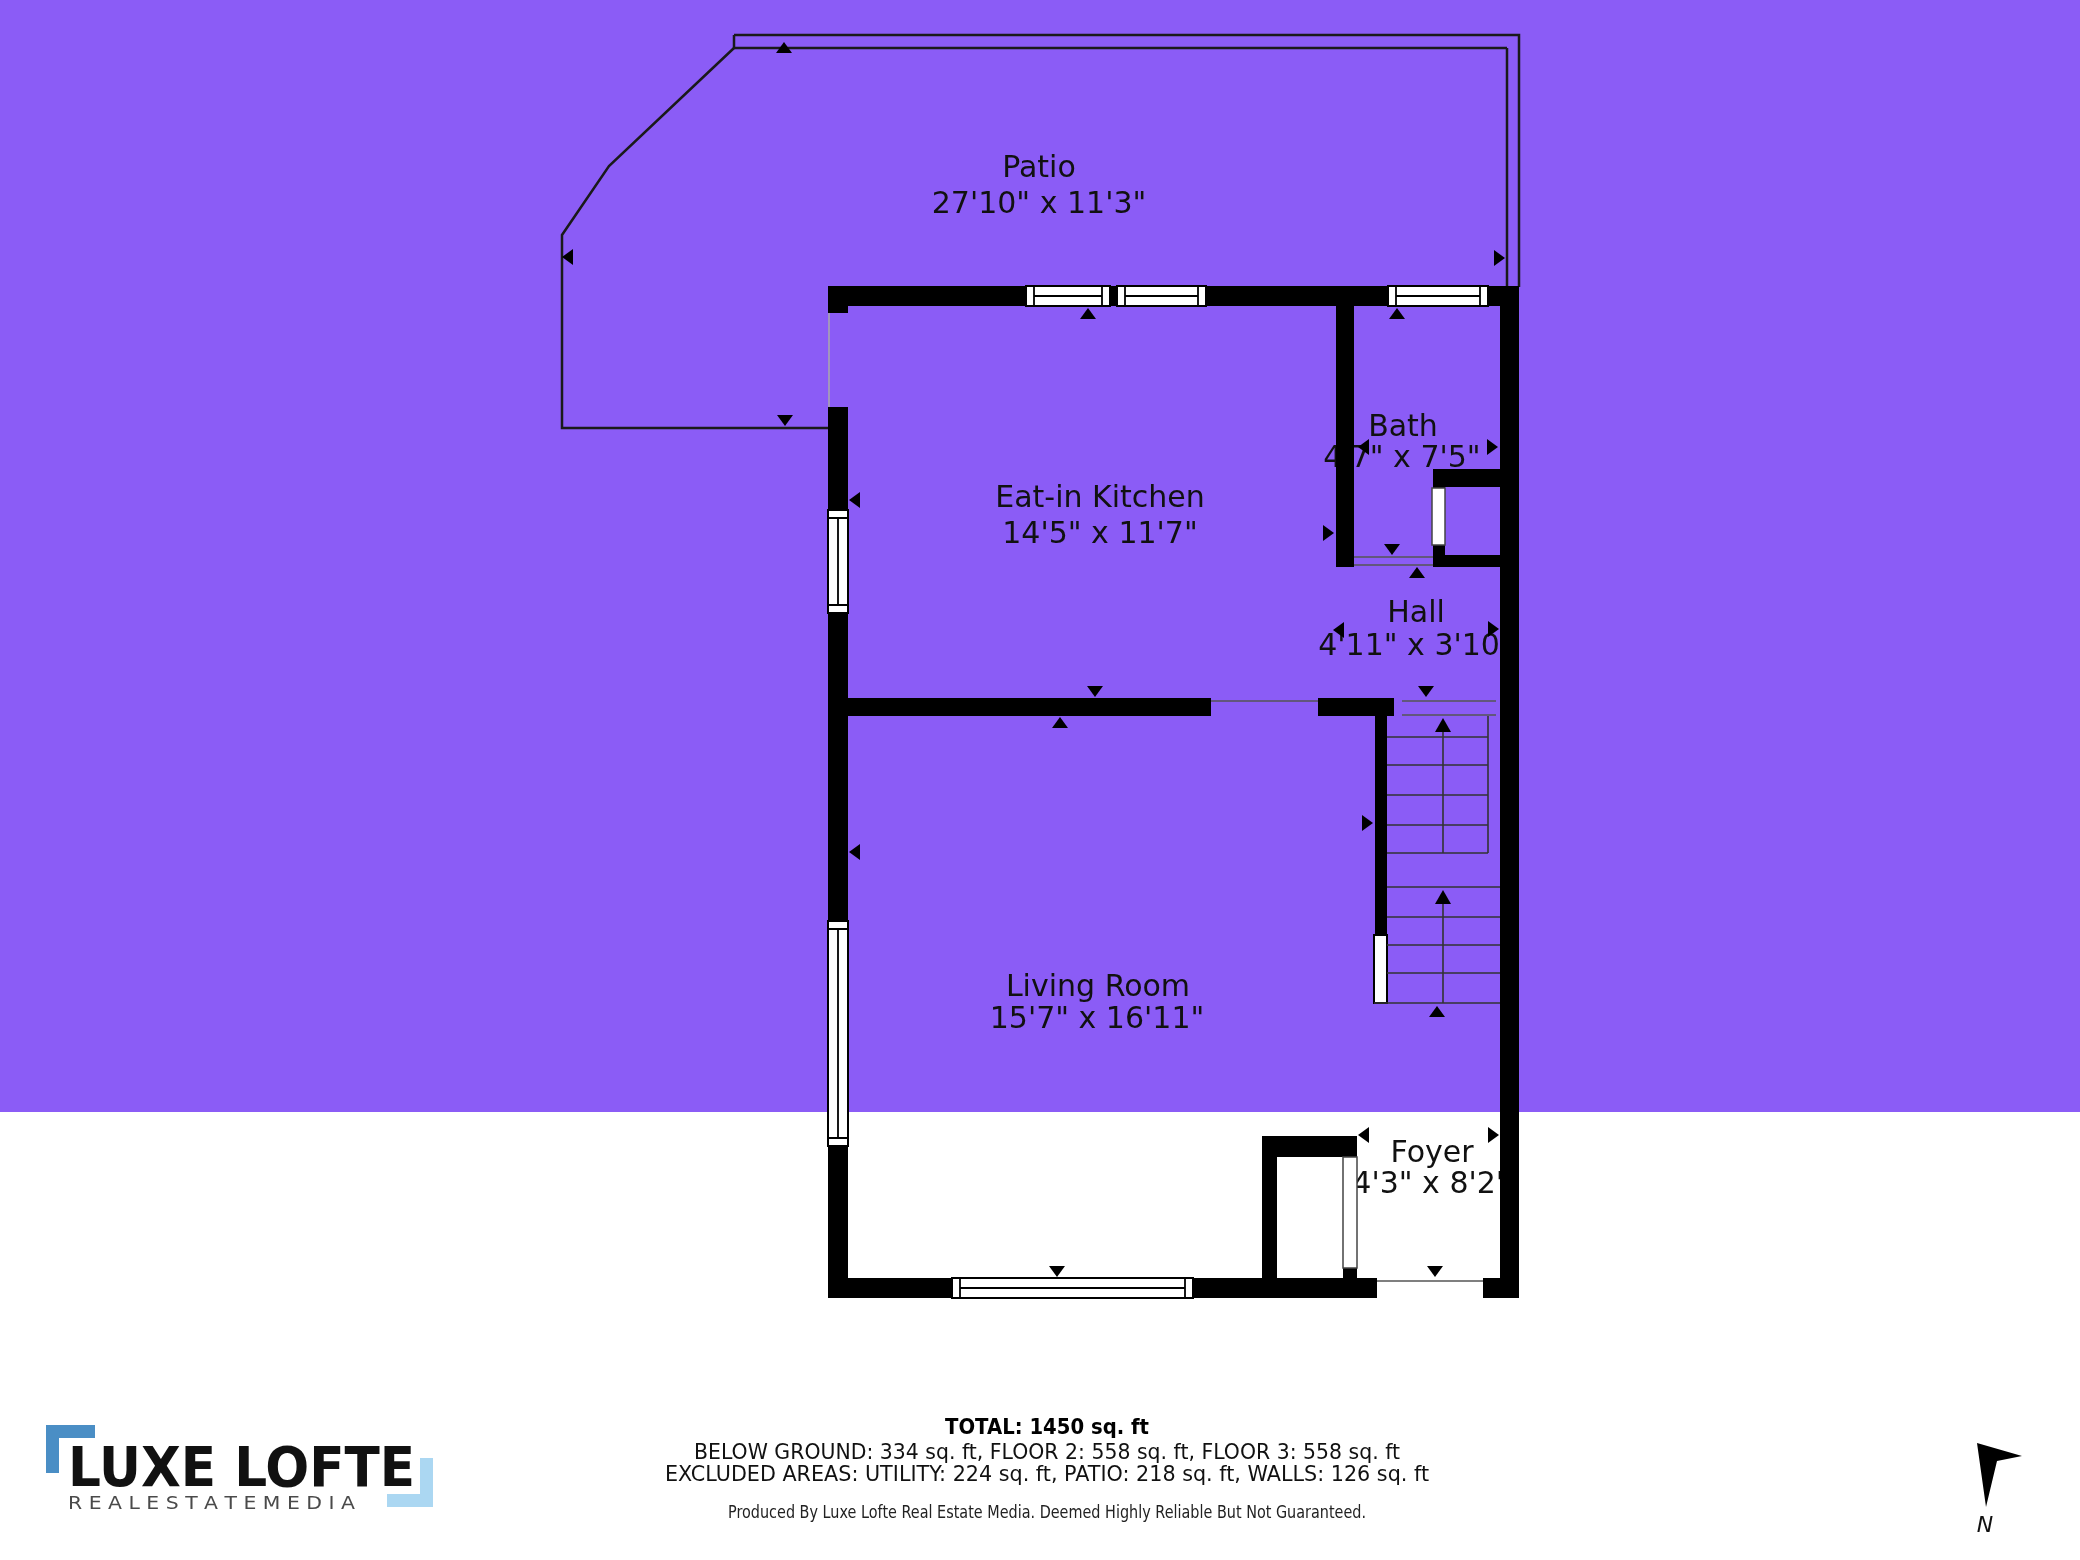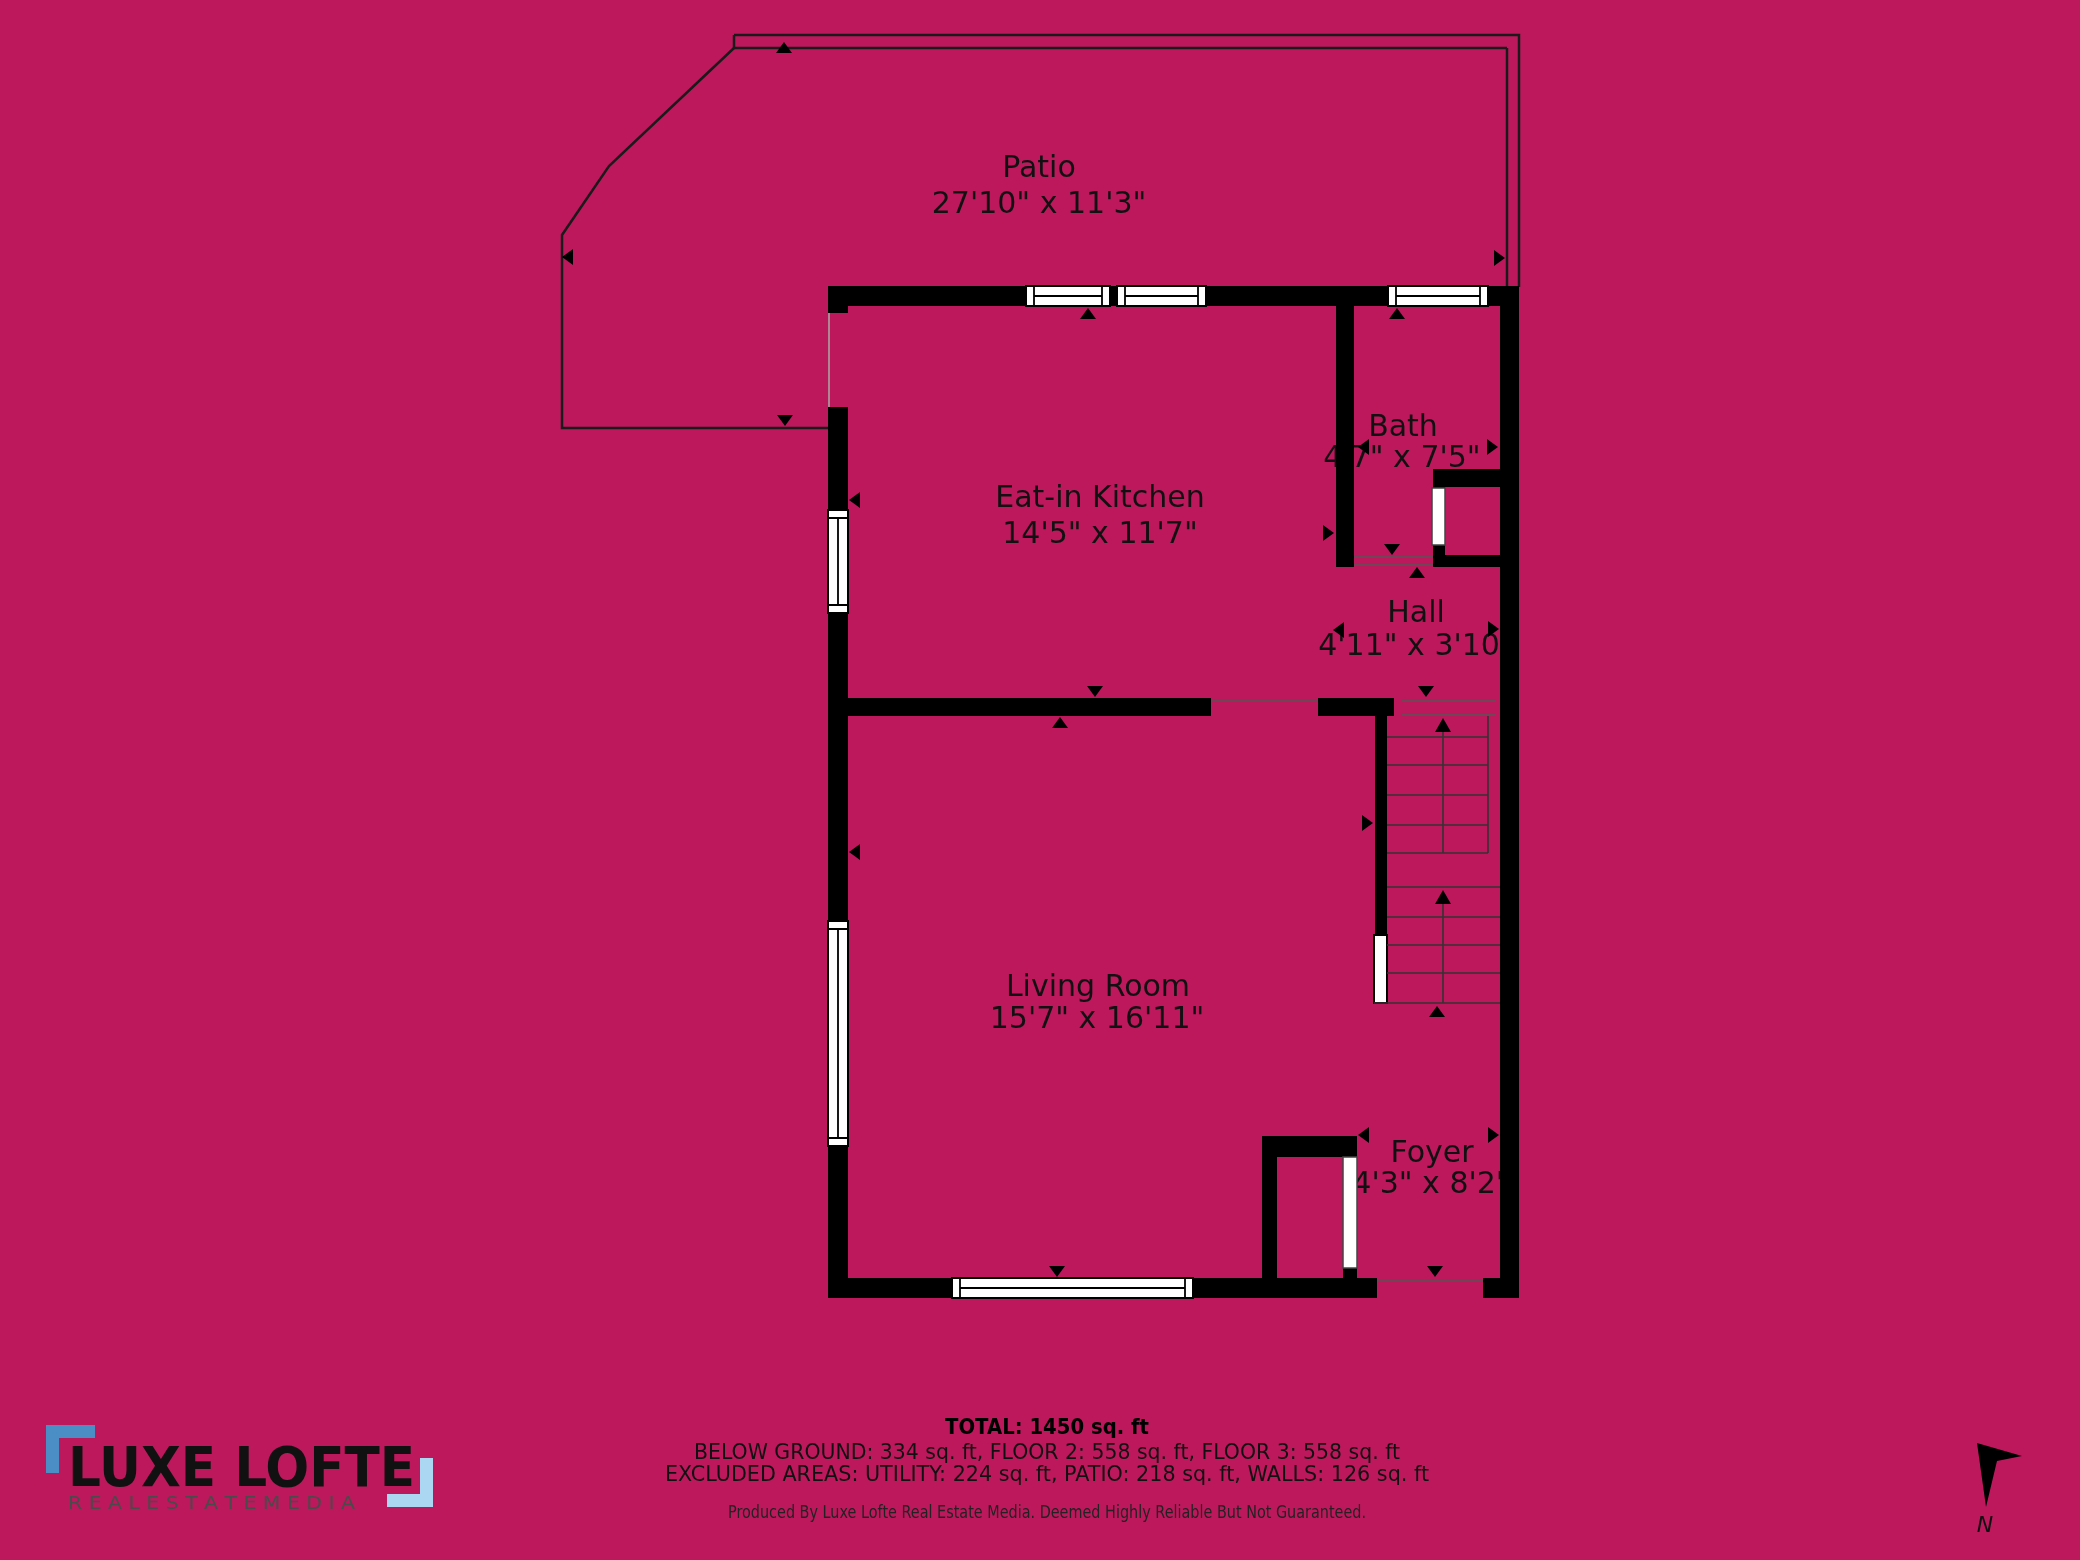--- a/index.html
+++ b/index.html
@@ -7,22 +7,22 @@
     padding: 0;
     width: 2080px;
     height: 1560px;
     background: #ffffff;
     overflow: hidden;
     font-family: "DejaVu Sans", sans-serif;
   }
   #stage {
     position: relative;
     width: 2080px;
-    height: 1560px;
-    background: #be185d;
+    height: 1112px;
+    background: #8b5cf6;
   }
   svg { display: block; }
   .wall { fill: #000000; stroke: none; }
   .outline { fill: none; stroke: #1a1a1a; stroke-width: 2.5; }
   .winbox { fill: #ffffff; stroke: #000000; stroke-width: 2; }
   .winline { fill: none; stroke: #000000; stroke-width: 1.8; }
   .thinline { fill: none; stroke: #555555; stroke-width: 1.5; }
   .ghostline { fill: none; stroke: #aaaaaa; stroke-width: 1.5; }
   .tread { fill: none; stroke: #333333; stroke-width: 1.6; }
   .doorleaf { fill: #ffffff; stroke: #444444; stroke-width: 1.5; }

